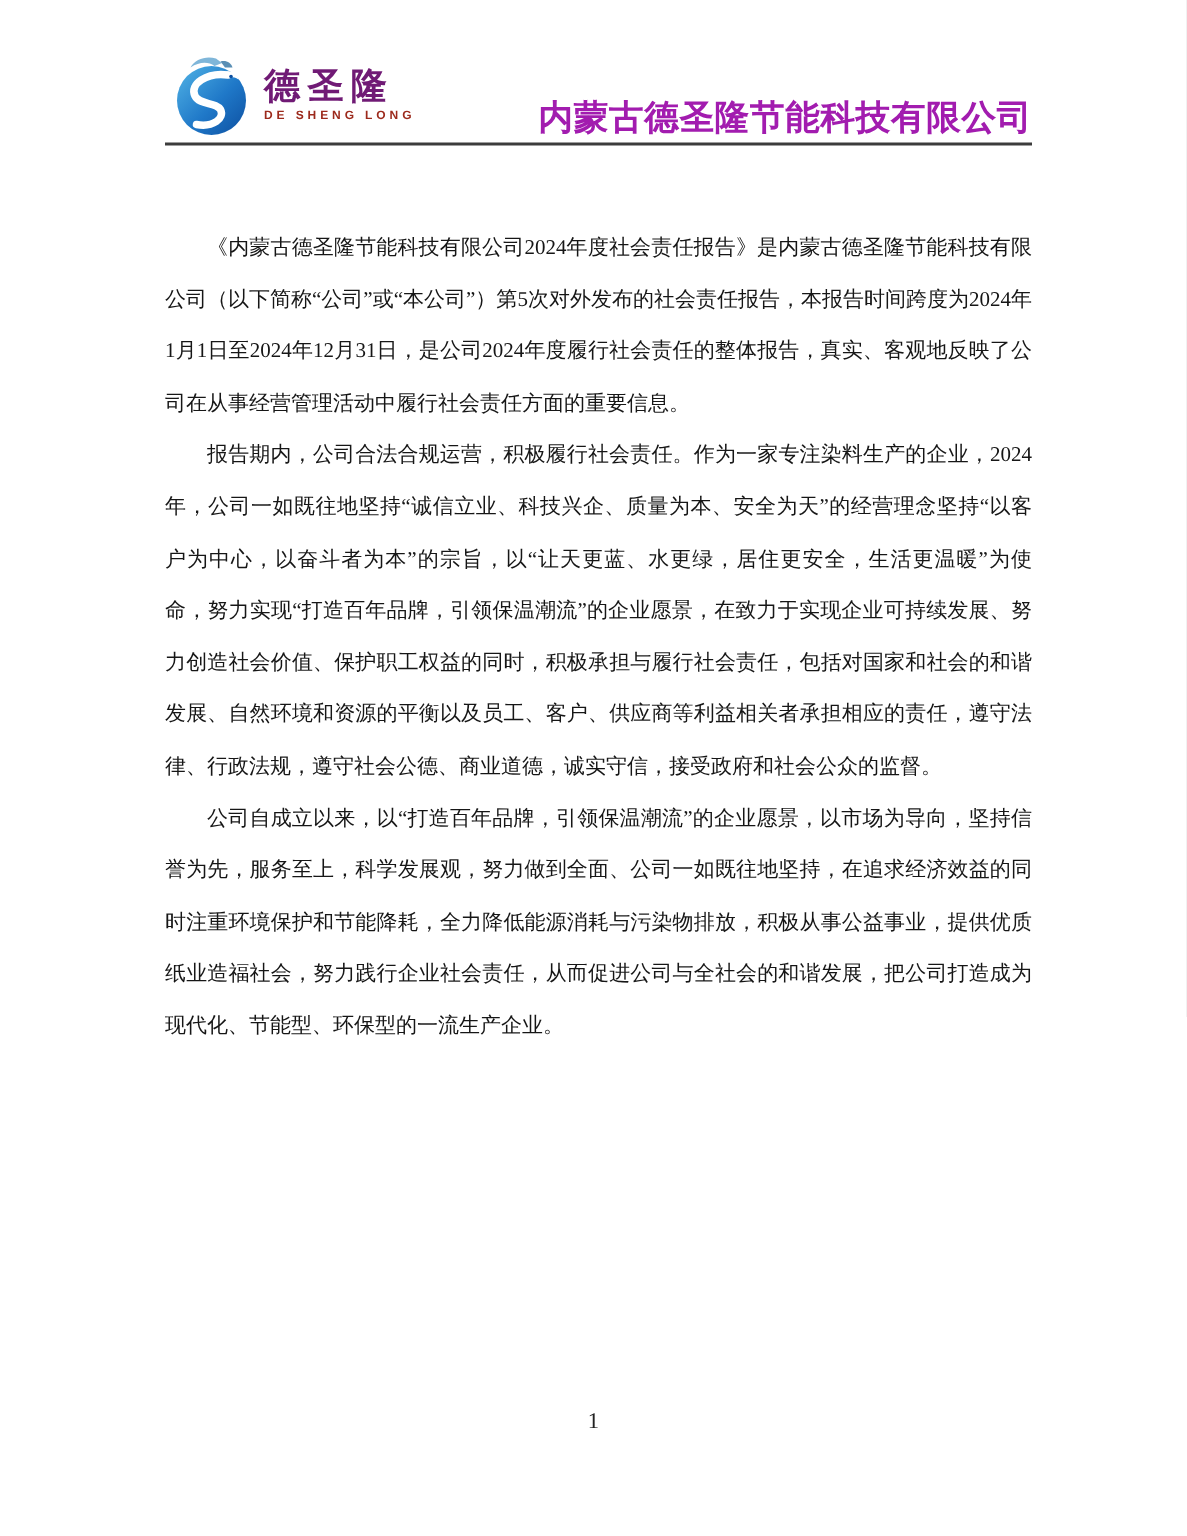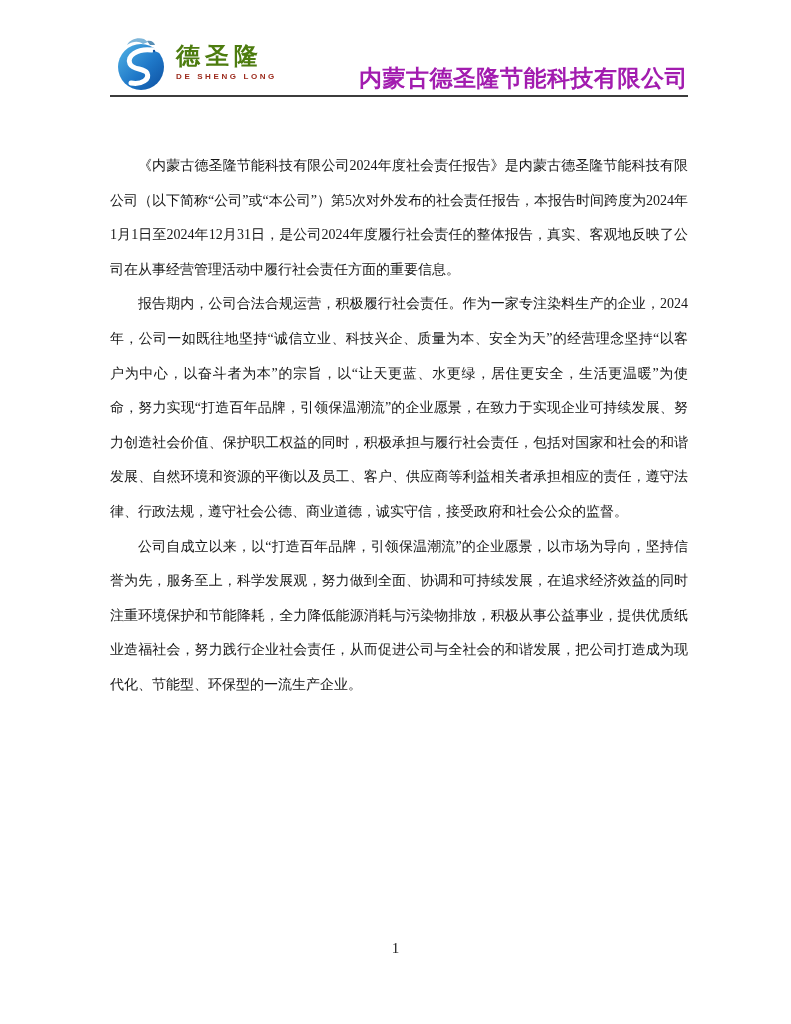--- a/index.html
+++ b/index.html
@@ -11,23 +11,23 @@
     font-family:"Liberation Serif","DejaVu Serif",serif;
     color:#161616;
     overflow:hidden;
   }
   
   .header{position:absolute;left:110px;top:34px;width:578px;height:62px;}
   .logo{position:absolute;left:4px;top:2px;display:flex;align-items:center;}
   .logo-mark{width:56px;height:56px;display:block;}
   .logo-text{margin-left:6px;display:flex;flex-direction:column;justify-content:center;}
   .logo-cn{
-    font-family:Liberation Mono, monospace;
+    font-family:Liberation Serif, serif;
     font-weight:bold;font-size:24px;line-height:24px;
-    color:#4d7c0f;letter-spacing:5px;white-space:nowrap;
+    color:#701a75;letter-spacing:5px;white-space:nowrap;
   }
   .logo-en{
     font-family:"Liberation Sans","DejaVu Sans",sans-serif;
     font-weight:bold;font-size:8px;line-height:10px;margin-top:2px;
     color:#9c2a1c;letter-spacing:2.6px;white-space:nowrap;
   }
   .company-name{
     position:absolute;right:0;bottom:2px;
     font-weight:bold;font-size:23px;letter-spacing:0.5px;
     color:#a21caf;white-space:nowrap;
@@ -88,18 +88,18 @@
       </div>
     </div>
     <div class="company-name">内蒙古德圣隆节能科技有限公司</div>
   </div>
   <div class="header-rule"></div>
 
 
   <div class="doc-body">
     <p>《内蒙古德圣隆节能科技有限公司2024年度社会责任报告》是内蒙古德圣隆节能科技有限公司（以下简称“公司”或“本公司”）第5次对外发布的社会责任报告，本报告时间跨度为2024年1月1日至2024年12月31日，是公司2024年度履行社会责任的整体报告，真实、客观地反映了公司在从事经营管理活动中履行社会责任方面的重要信息。</p>
     <p>报告期内，公司合法合规运营，积极履行社会责任。作为一家专注染料生产的企业，2024年，公司一如既往地坚持“诚信立业、科技兴企、质量为本、安全为天”的经营理念坚持“以客户为中心，以奋斗者为本”的宗旨，以“让天更蓝、水更绿，居住更安全，生活更温暖”为使命，努力实现“打造百年品牌，引领保温潮流”的企业愿景，在致力于实现企业可持续发展、努力创造社会价值、保护职工权益的同时，积极承担与履行社会责任，包括对国家和社会的和谐发展、自然环境和资源的平衡以及员工、客户、供应商等利益相关者承担相应的责任，遵守法律、行政法规，遵守社会公德、商业道德，诚实守信，接受政府和社会公众的监督。</p>
-    <p>公司自成立以来，以“打造百年品牌，引领保温潮流”的企业愿景，以市场为导向，坚持信誉为先，服务至上，科学发展观，努力做到全面、协调和可持续发展，在追求经济效益的同时注重环境保护和节能降耗，全力降低能源消耗与污染物排放，积极从事公益事业，提供优质纸业造福社会，努力践行企业社会责任，从而促进公司与全社会的和谐发展，把公司打造成为现代化、节能型、环保型的一流生产企业。</p>
+    <p>公司自成立以来，以“打造百年品牌，引领保温潮流”的企业愿景，以市场为导向，坚持信誉为先，服务至上，科学发展观，努力做到全面、公司一如既往地坚持，在追求经济效益的同时注重环境保护和节能降耗，全力降低能源消耗与污染物排放，积极从事公益事业，提供优质纸业造福社会，努力践行企业社会责任，从而促进公司与全社会的和谐发展，把公司打造成为现代化、节能型、环保型的一流生产企业。</p>
   </div>
 
   <div class="page-number">1</div>
 
 </div>
 
 </body></html>

